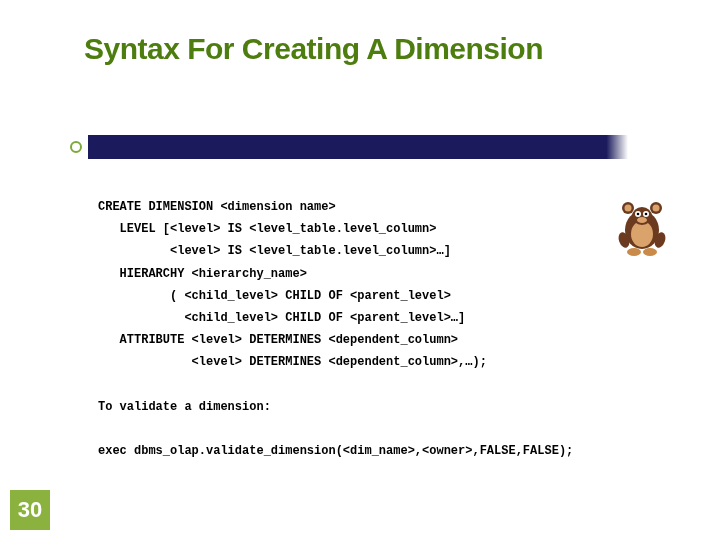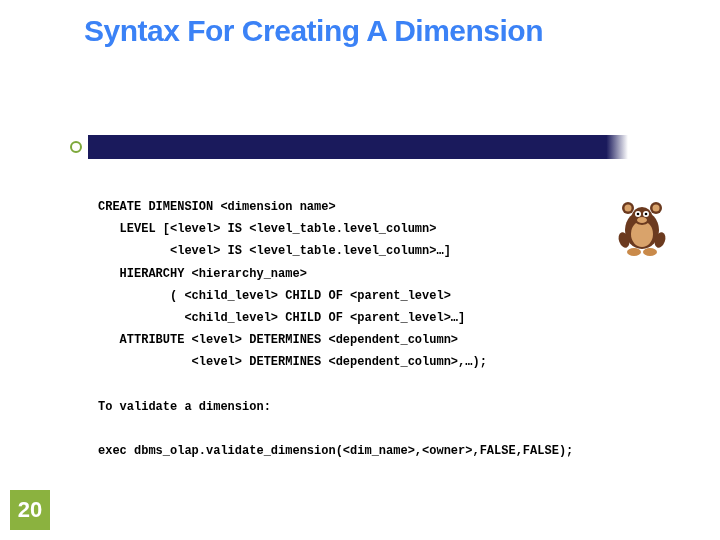--- a/index.html
+++ b/index.html
@@ -7,22 +7,22 @@
     width: 720px;
     height: 540px;
     background: #fff;
     font-family: Arial, Helvetica, sans-serif;
     position: relative;
     overflow: hidden;
   }
   .title {
     font-size: 30px;
     font-weight: bold;
-    color: #3b82f6;
-    padding: 14px 0 0 84px;
+    color: #4d7c0f;
+    padding: 32px 0 0 84px;
     letter-spacing: -0.5px;
   }
   .underline-bar {
     position: absolute;
     top: 135px;
     left: 88px;
     width: 540px;
     height: 24px;
     background: linear-gradient(to right, #1a1a5c 0%, #1a1a5c 96%, rgba(26,26,92,0) 100%);
   }
@@ -101,13 +101,13 @@
    HIERARCHY &lt;hierarchy_name&gt;
           ( &lt;child_level&gt; CHILD OF &lt;parent_level&gt;
             &lt;child_level&gt; CHILD OF &lt;parent_level&gt;…]
    ATTRIBUTE &lt;level&gt; DETERMINES &lt;dependent_column&gt;
              &lt;level&gt; DETERMINES &lt;dependent_column&gt;,…);
 
 To validate a dimension:
 
 exec dbms_olap.validate_dimension(&lt;dim_name&gt;,&lt;owner&gt;,FALSE,FALSE);</pre>
 
-<div class="page-num">20</div>
+<div class="page-num">30</div>
 
 </body></html>

